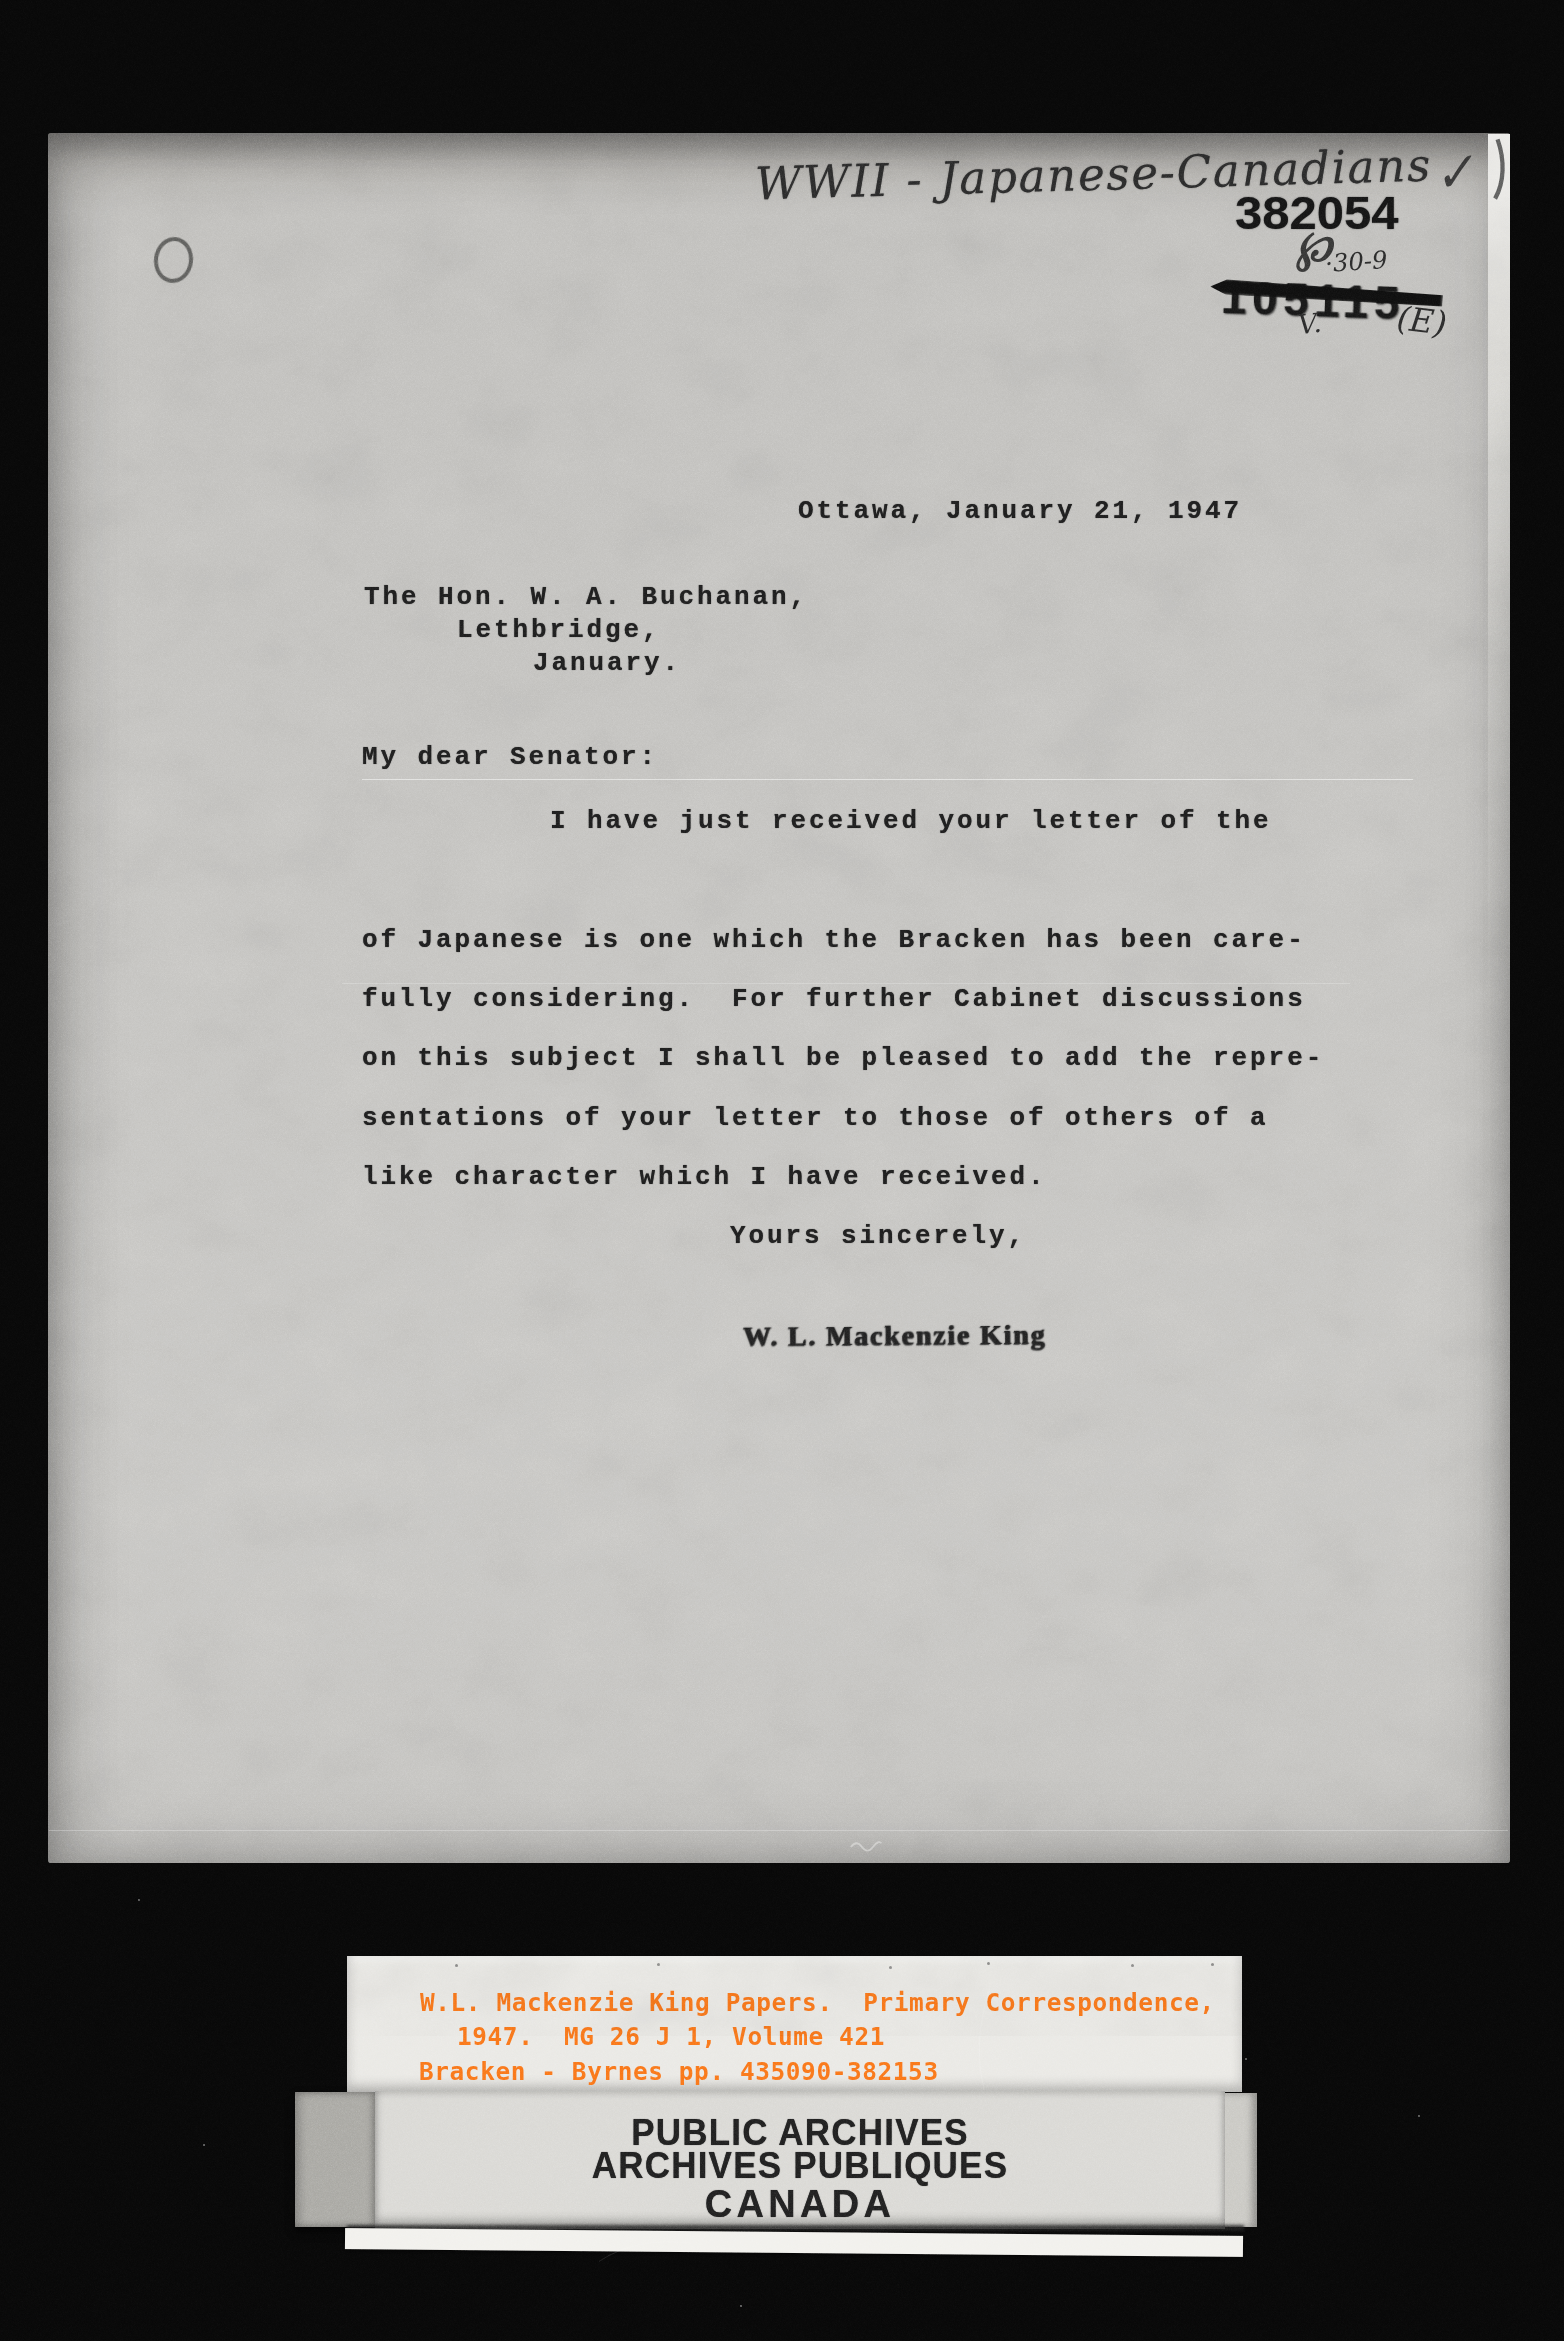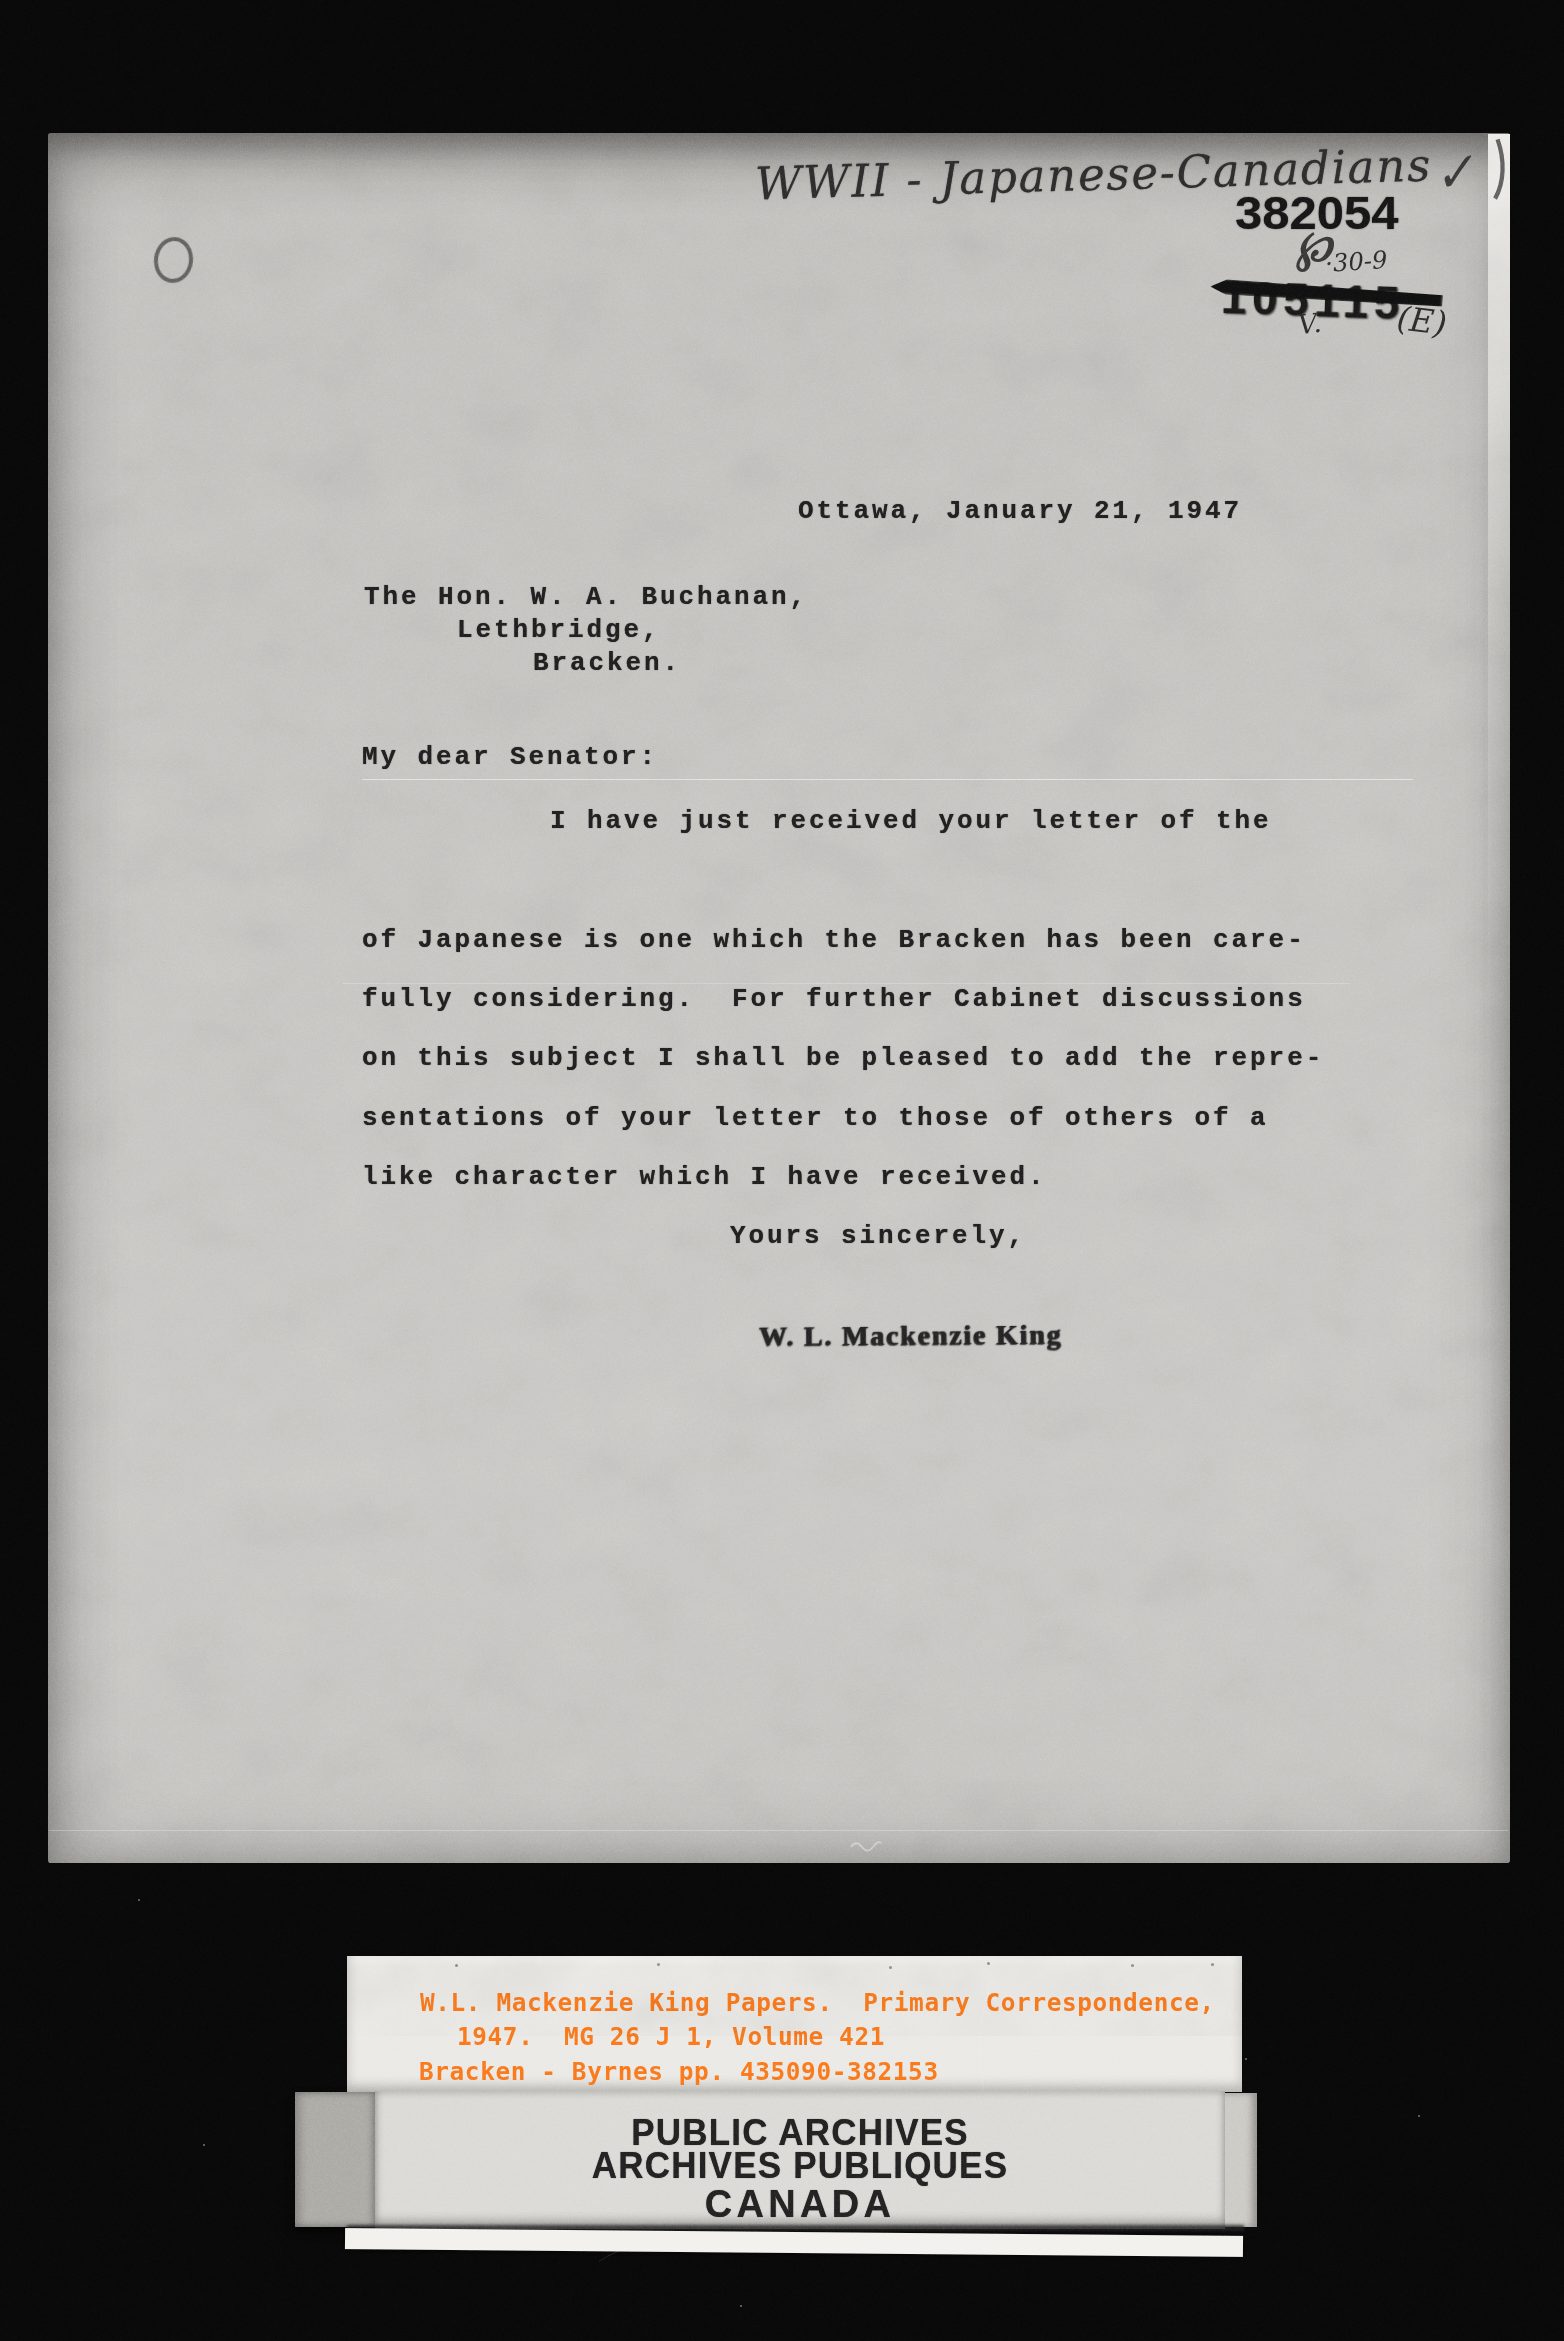--- a/index.html
+++ b/index.html
@@ -34,21 +34,21 @@
              transform:rotate(3.6deg);filter:blur(1.5px);
              clip-path:polygon(0 55%,7% 5%,100% 18%,100% 88%,7% 100%);}
   .notev{left:1298px;top:308px;font-size:27px;transform:rotate(-6deg);}
   .notee{left:1397px;top:301px;font-size:33px;transform:rotate(7deg);}
   .omark{position:absolute;left:154px;top:237px;width:31px;height:38px;border:4.3px solid #4d4d4b;
          border-radius:50%;transform:rotate(7deg);filter:blur(0.7px);opacity:.85;}
   .curl{position:absolute;left:0;top:0;pointer-events:none;}
   
   .sig{position:absolute;left:743px;top:1320px;font:700 28px "Liberation Serif",serif;letter-spacing:1.8px;
        color:#1e1e1e;filter:blur(0.7px);text-shadow:0.9px 0.3px 1.2px #2e2e2e,-0.6px 0.6px 1.2px #2e2e2e;
-       transform:scaleY(.96) rotate(-.4deg);margin-left:16px;}
+       transform:scaleY(.96) rotate(-.4deg);}
   
   .card1{position:absolute;left:347px;top:1956px;width:895px;height:136px;background:#e9e8e4;
          box-shadow:inset 0 -6.1px 11px rgba(0,0,0,.25), inset 0 3.7px 8.6px rgba(255,255,255,.5);}
   .refline{position:absolute;font:700 24.4px "DejaVu Sans Mono",monospace;letter-spacing:0.6px;color:#f97316;
            white-space:pre;filter:blur(0.2px);}
   .card2{position:absolute;left:375px;top:2091px;width:850px;height:138px;background:#d9d8d4;
          box-shadow:inset 0 -8.6px 9.8px rgba(0,0,0,.3), inset 0 2.4px 6.1px rgba(0,0,0,.18);}
   .tapeL{position:absolute;left:295px;top:2092px;width:81px;height:135px;background:#a8a7a2;
          box-shadow:inset 4.9px 0 8.6px rgba(0,0,0,.22), inset -3.7px 0 6.1px rgba(0,0,0,.28), 0 4.9px 7.3px rgba(0,0,0,.55);
          filter:blur(0.4px);}
@@ -86,21 +86,21 @@
   <span class="hw filenote">·30-9</span>
   <span class="struck">105115</span>
   <div class="strikebar"></div>
   <span class="hw notev">V.</span>
   <span class="hw notee">(E)</span>
 
   <div class="ink">
     <span class="tw" style="left:798px;top:496px">Ottawa, January 21, 1947</span>
     <span class="tw" style="left:364px;top:582px">The Hon. W. A. Buchanan,</span>
     <span class="tw" style="left:457px;top:615px">Lethbridge,</span>
-    <span class="tw" style="left:533px;top:648px">Bracken.</span>
+    <span class="tw" style="left:533px;top:648px">January.</span>
     <span class="tw" style="left:362px;top:742px">My dear Senator:</span>
     <span class="tw" style="left:550px;top:806px">I have just received your letter of the</span>
     <span class="tw" style="left:362px;top:925px">of Japanese is one which the Bracken has been care-</span>
     <span class="tw" style="left:362px;top:1043px">on this subject I shall be pleased to add the repre-</span>
     <span class="tw" style="left:362px;top:984px">fully considering.  For further Cabinet discussions</span>
     <span class="tw" style="left:362px;top:1103px">sentations of your letter to those of others of a</span>
     <span class="tw" style="left:362px;top:1162px">like character which I have received.</span>
     <span class="tw" style="left:730px;top:1221px">Yours sincerely,</span>
     <span class="sig">W. L. Mackenzie King</span>
   </div>

